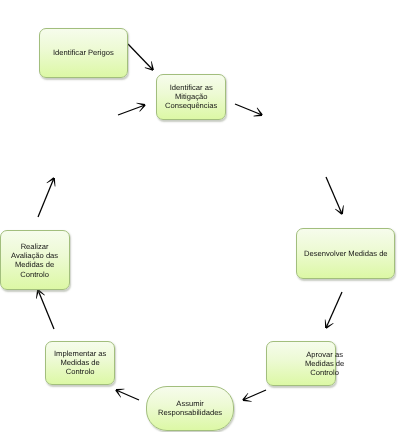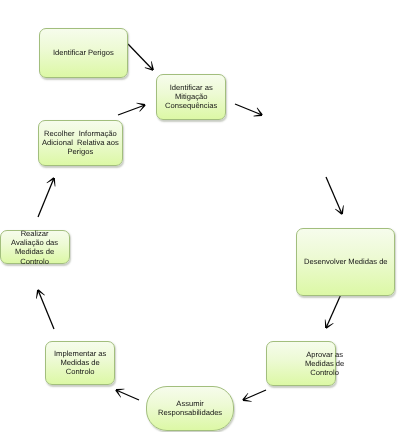--- a/index.html
+++ b/index.html
@@ -88,21 +88,21 @@
 
   <div class="node" id="n1" style="left: 156px; top: 74px; width: 70px; height: 46px; border-color: rgb(162, 190, 125); color: rgb(20, 20, 20);">
     <div class="node-label">
       <span class="lbl">Identificar as</span>
       <span class="lbl">Mitigação</span>
       <span class="lbl">Consequências</span>
     </div>
   </div>
 
 
-  <div class="node" id="n3" style="left: 296px; top: 228px; width: 99px; height: 68px; border-color: rgb(162, 190, 125); color: rgb(20, 20, 20);">
+  <div class="node" id="n3" style="left: 296px; top: 228px; width: 99px; height: 51px; border-color: rgb(162, 190, 125); color: rgb(20, 20, 20);">
     <div class="node-label">
       <span class="lbl">Desenvolver Medidas de</span>
     </div>
   </div>
 
   <div class="node" id="n4" style="left: 266px; top: 341px; width: 70px; height: 45px; border-color: rgb(162, 190, 125); color: rgb(20, 20, 20); padding-left: 48px;">
     <div class="node-label">
       <span class="lbl">Aprovar as</span>
       <span class="lbl">Medidas de</span>
       <span class="lbl">Controlo</span>
@@ -117,30 +117,23 @@
   </div>
 
   <div class="node" id="n6" style="left: 45px; top: 341px; width: 70px; height: 44px; border-color: rgb(162, 190, 125); color: rgb(20, 20, 20);">
     <div class="node-label">
       <span class="lbl">Implementar as</span>
       <span class="lbl">Medidas de</span>
       <span class="lbl">Controlo</span>
     </div>
   </div>
 
-  <div class="node" id="n7" style="left: 0px; top: 230px; width: 70px; height: 34px; border-color: rgb(162, 190, 125); color: rgb(20, 20, 20);">
+  <div class="node" id="n7" style="left: 0px; top: 230px; width: 70px; height: 60px; border-color: rgb(162, 190, 125); color: rgb(20, 20, 20);">
     <div class="node-label">
       <span class="lbl">Realizar</span>
       <span class="lbl">Avaliação das</span>
       <span class="lbl">Medidas de</span>
       <span class="lbl">Controlo</span>
     </div>
   </div>
 
-  <div class="node" id="n8" style="left: 38px; top: 120px; width: 85px; height: 46px; border-color: rgb(162, 190, 125); color: rgb(20, 20, 20);">
-    <div class="node-label">
-      <span class="lbl">Recolher  Informação</span>
-      <span class="lbl">Adicional  Relativa aos</span>
-      <span class="lbl">Perigos</span>
-    </div>
-  </div>
 
 </div>
 
 </body></html>

